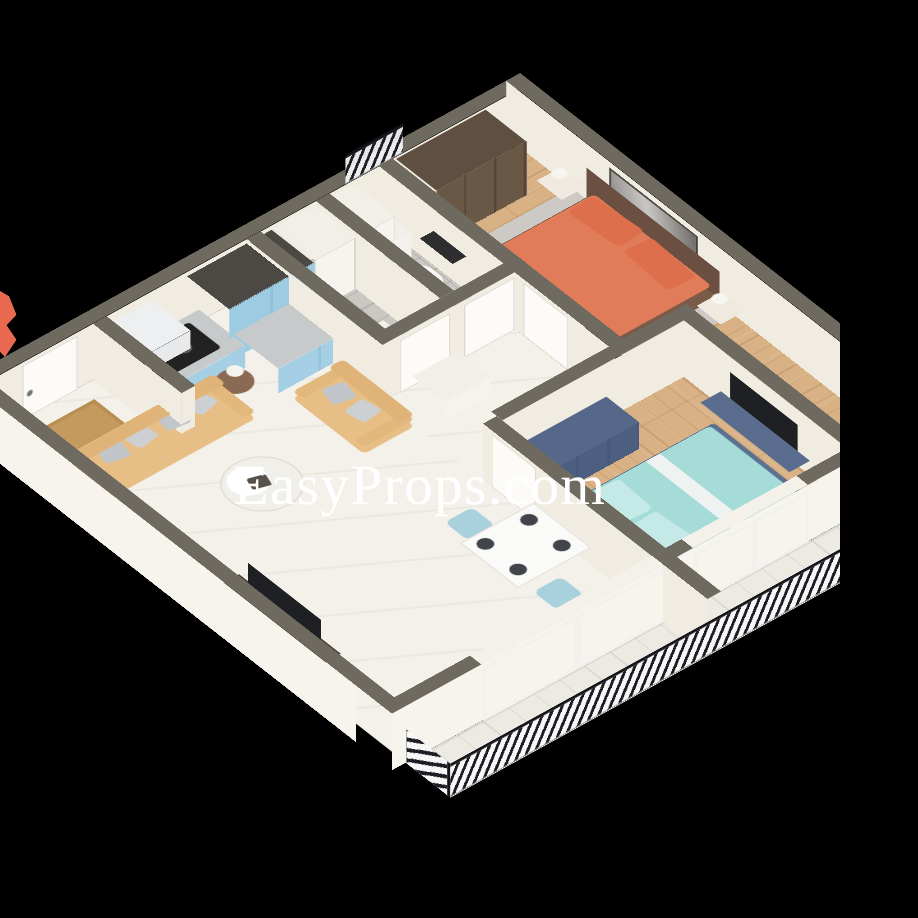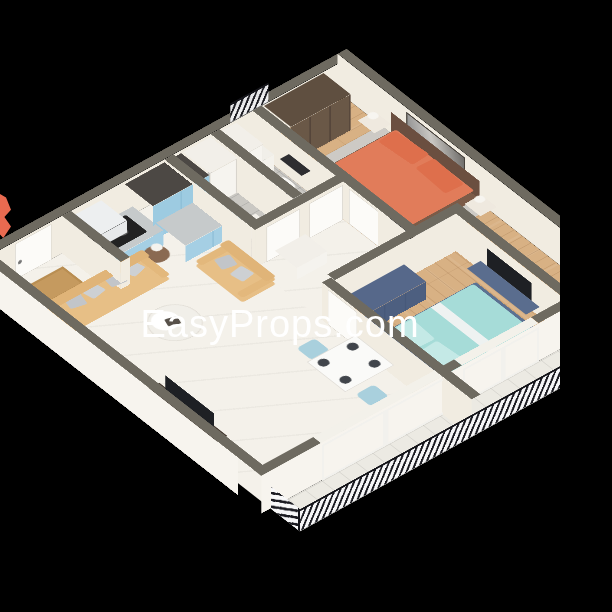--- a/index.html
+++ b/index.html
@@ -1,17 +1,17 @@
 <!DOCTYPE html>
 <html><head>
 <meta charset="utf-8">
 <style>
   html,body{margin:0;padding:0;background:#000;}
   .stage{position:relative;width:560px;height:612px;background:#000;overflow:hidden;
-         font-family:Liberation Sans, sans-serif;}
+         font-family:Liberation Serif, serif;}
   .world{position:absolute;left:304px;top:300px;width:0;height:0;z-index:1;
          transform-style:preserve-3d;transform:rotateX(49deg) rotateZ(-40deg);}
   .plan{position:absolute;left:-230px;top:-210px;width:460px;height:420px;transform-style:preserve-3d;}
   .e{position:absolute;box-sizing:border-box;}
   
   .wt{position:absolute;background:#6e6a60;transform:translateZ(50px);box-sizing:border-box;}
   .wtc{position:absolute;background:#f3f1ea;transform:translateZ(50px);box-sizing:border-box;}
   
   .fx{position:absolute;transform-origin:50% 0;box-sizing:border-box;}
   .fy{position:absolute;transform-origin:0 50%;box-sizing:border-box;}

